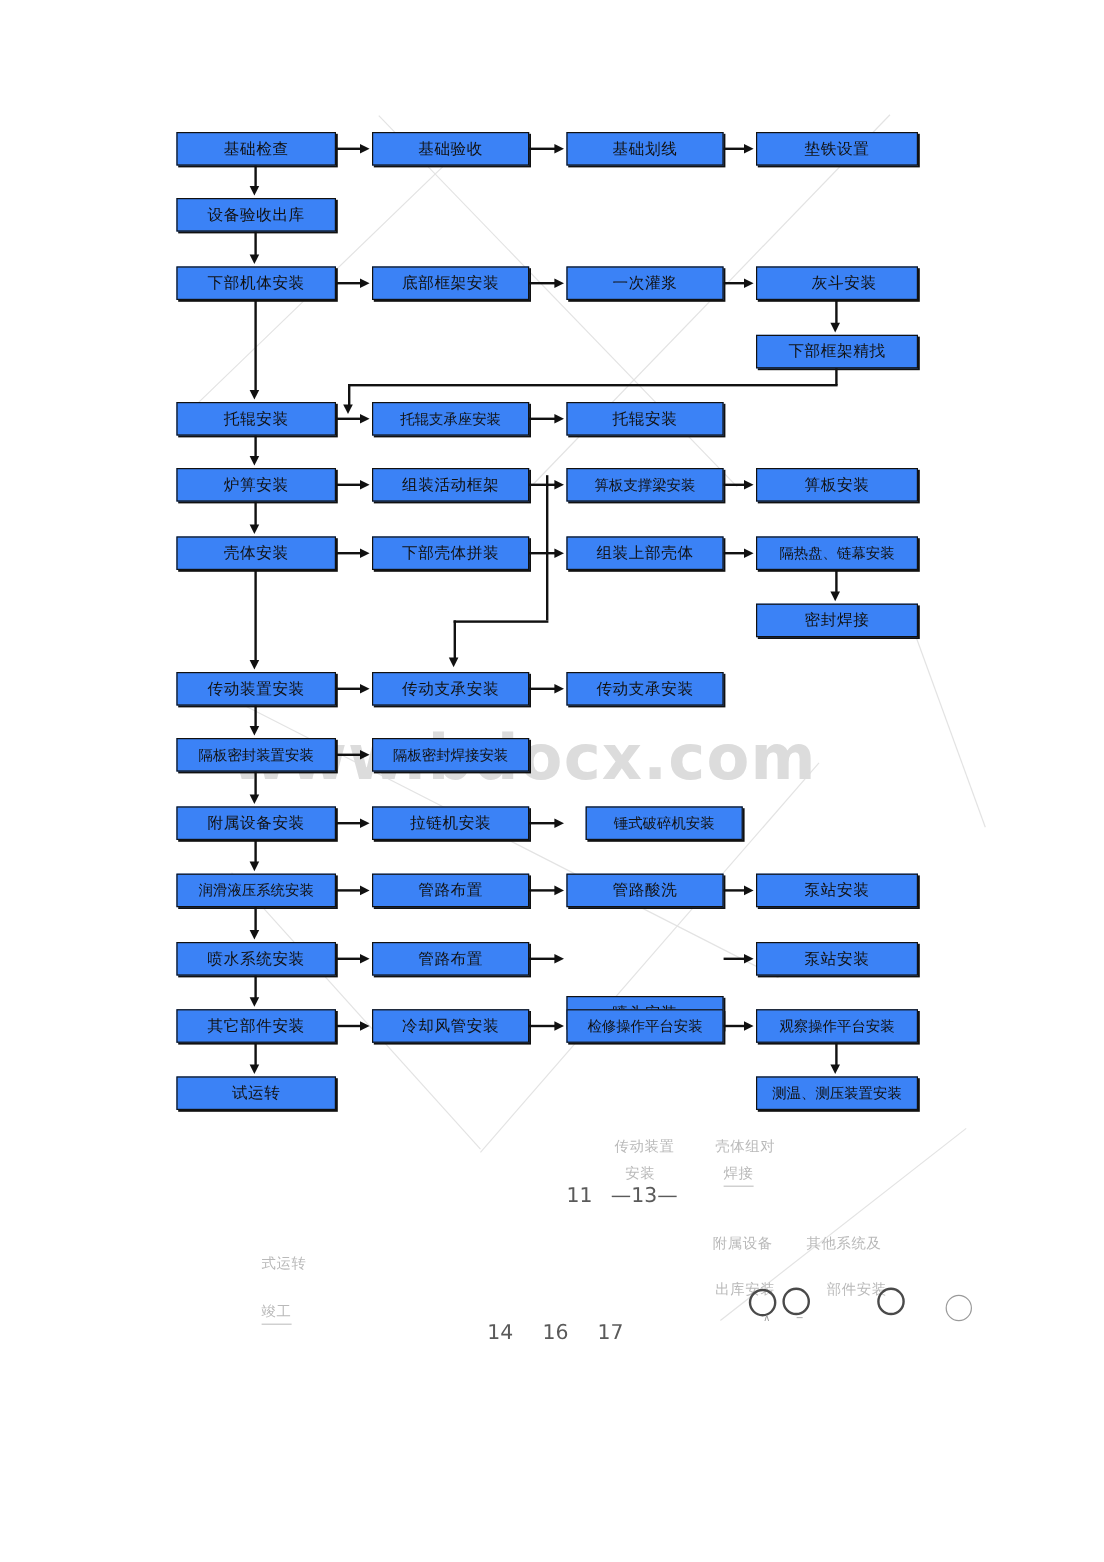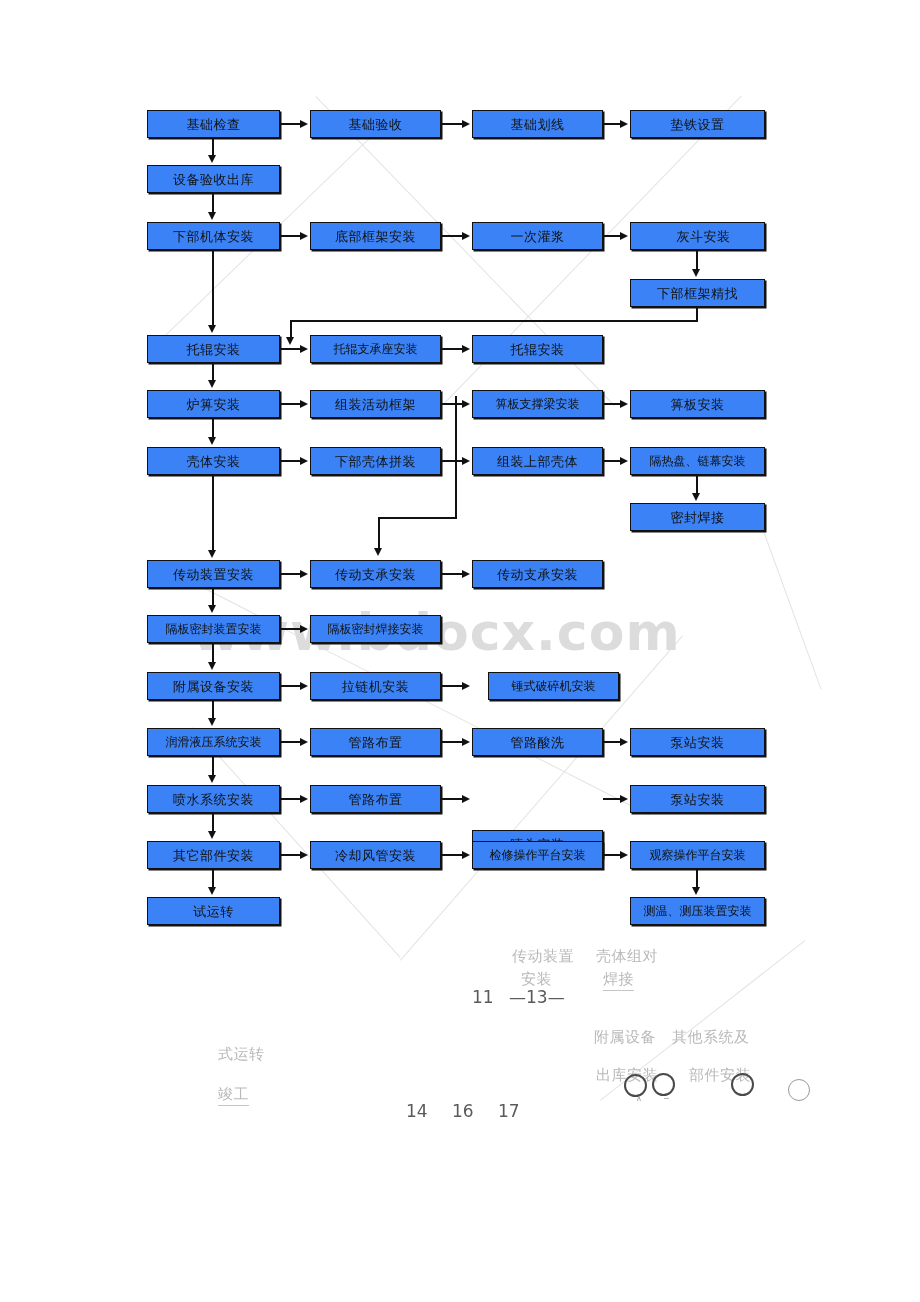--- a/index.html
+++ b/index.html
@@ -50,21 +50,21 @@
   .lnv{width:1.6px;}
 
   .arw{position:absolute;width:0;height:0;}
   .arw.r{border-top:4.5px solid transparent;border-bottom:4.5px solid transparent;border-left:8px solid #111;}
   .arw.d{border-left:4.5px solid transparent;border-right:4.5px solid transparent;border-top:8px solid #111;}
 
   
   .ghost{
     position:absolute;
     color:#b9b9b9;
-    font-size:15px;
+    font-size:12px;
     white-space:nowrap;
     letter-spacing:.5px;
   }
   .ghost.ul{border-bottom:1px solid #c5c5c5;padding-bottom:1px;}
   .pnum{
     position:absolute;
     color:#5a5a5a;
     font-size:17px;
     white-space:nowrap;
   }

